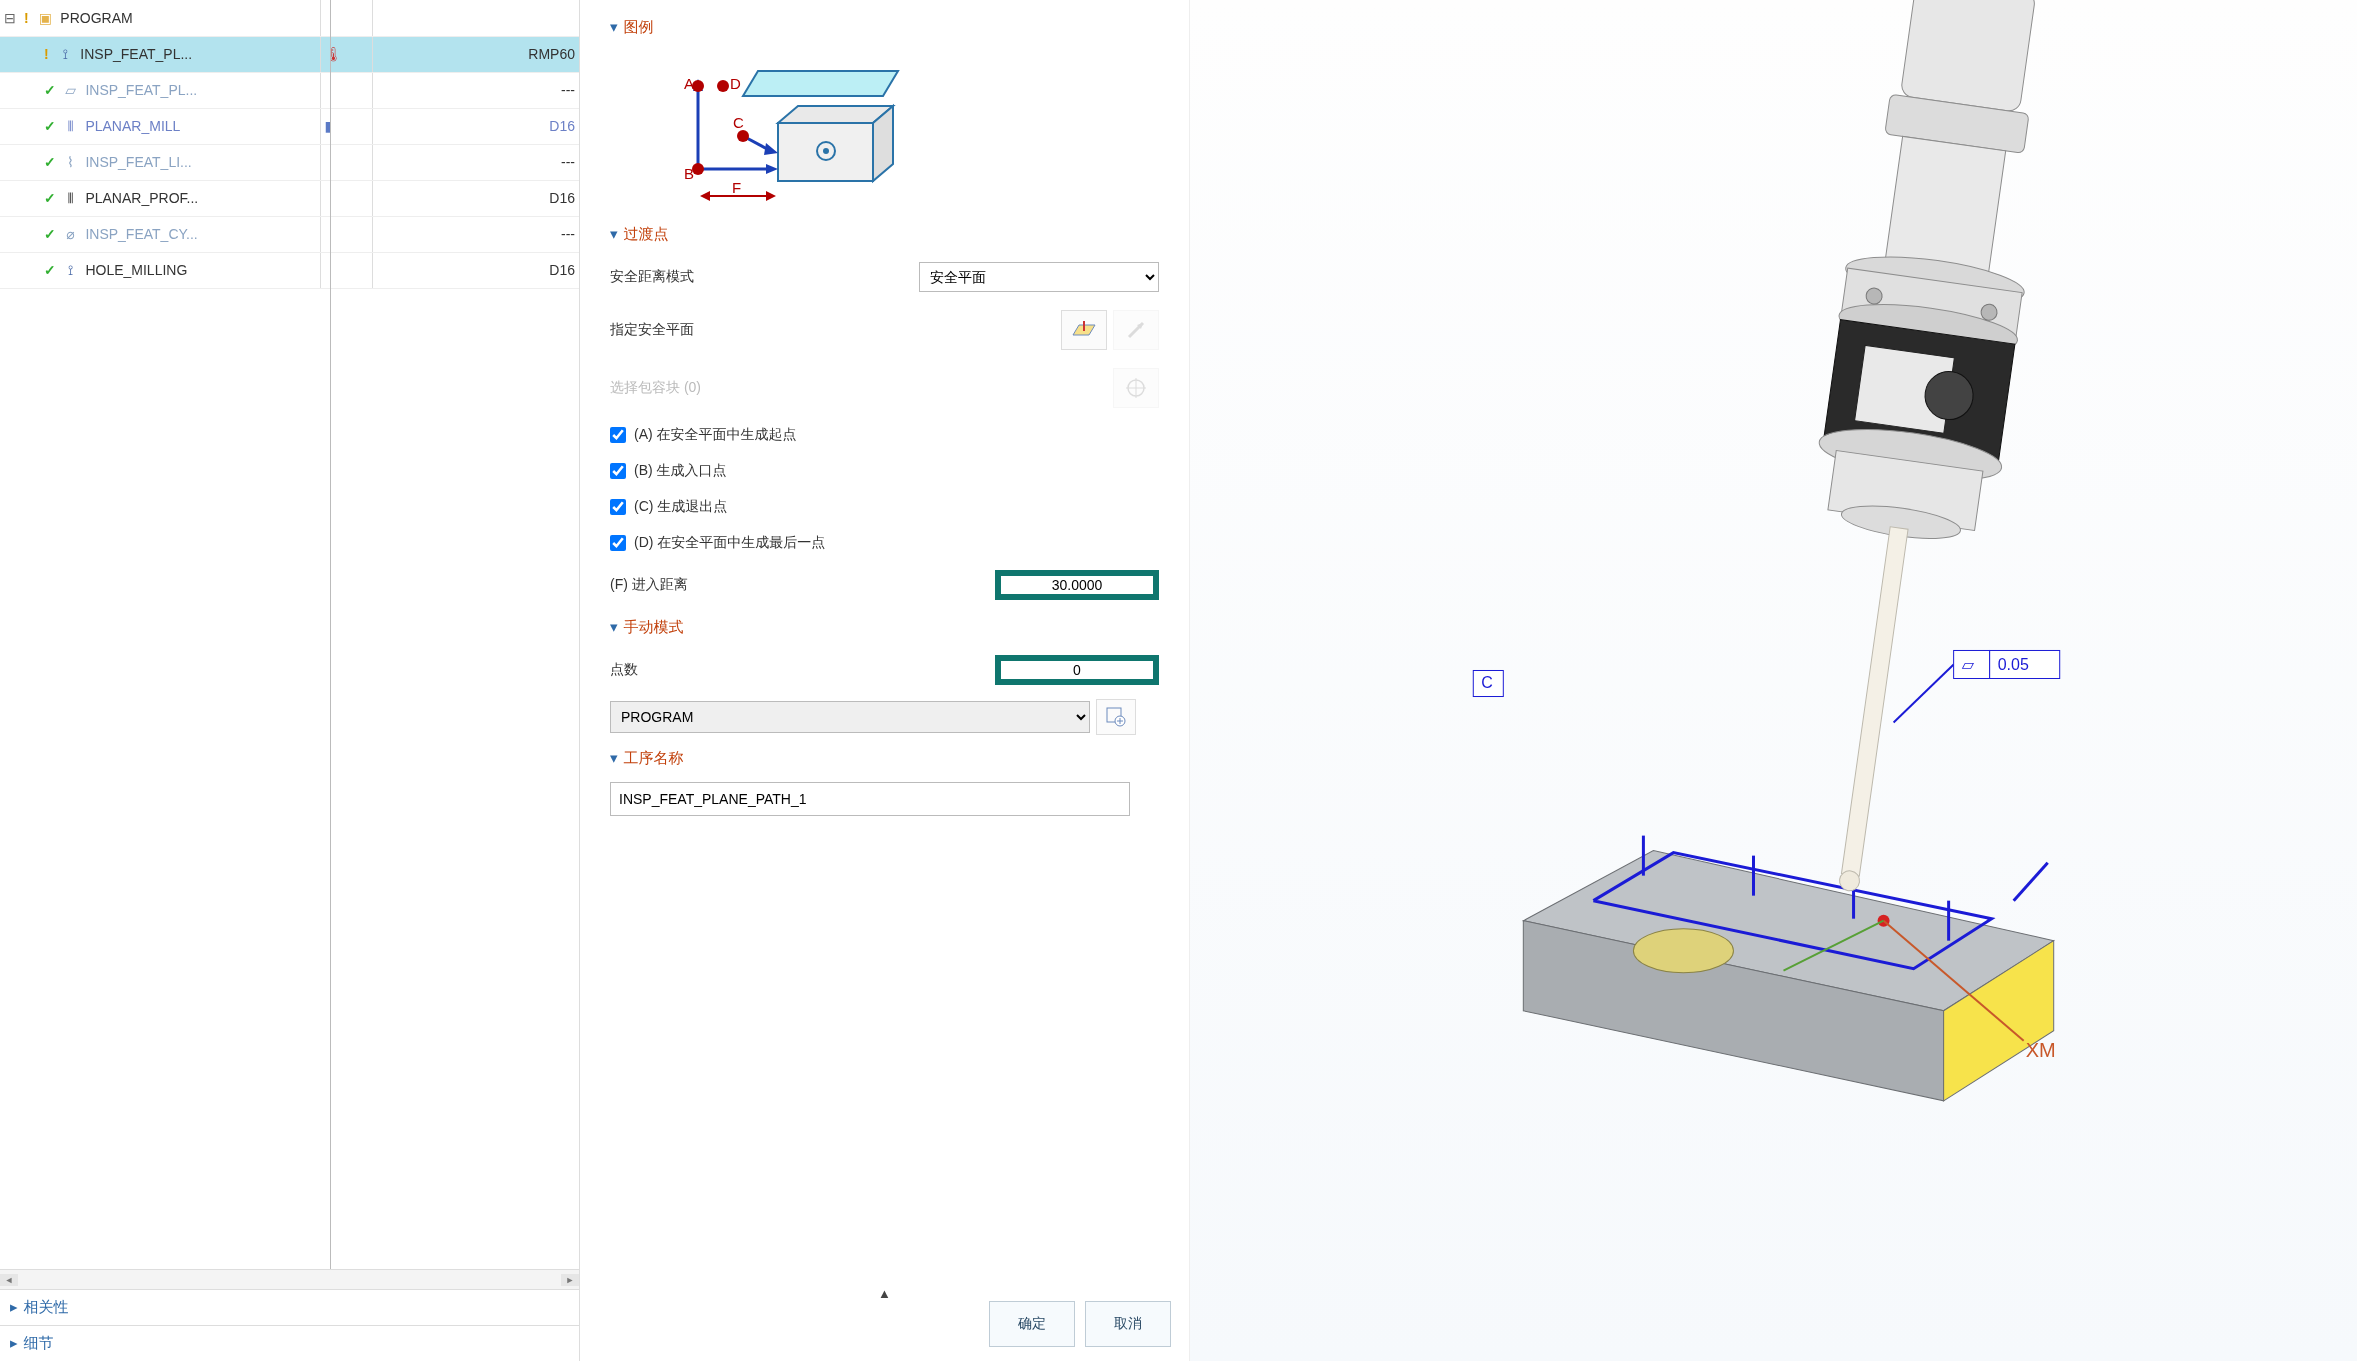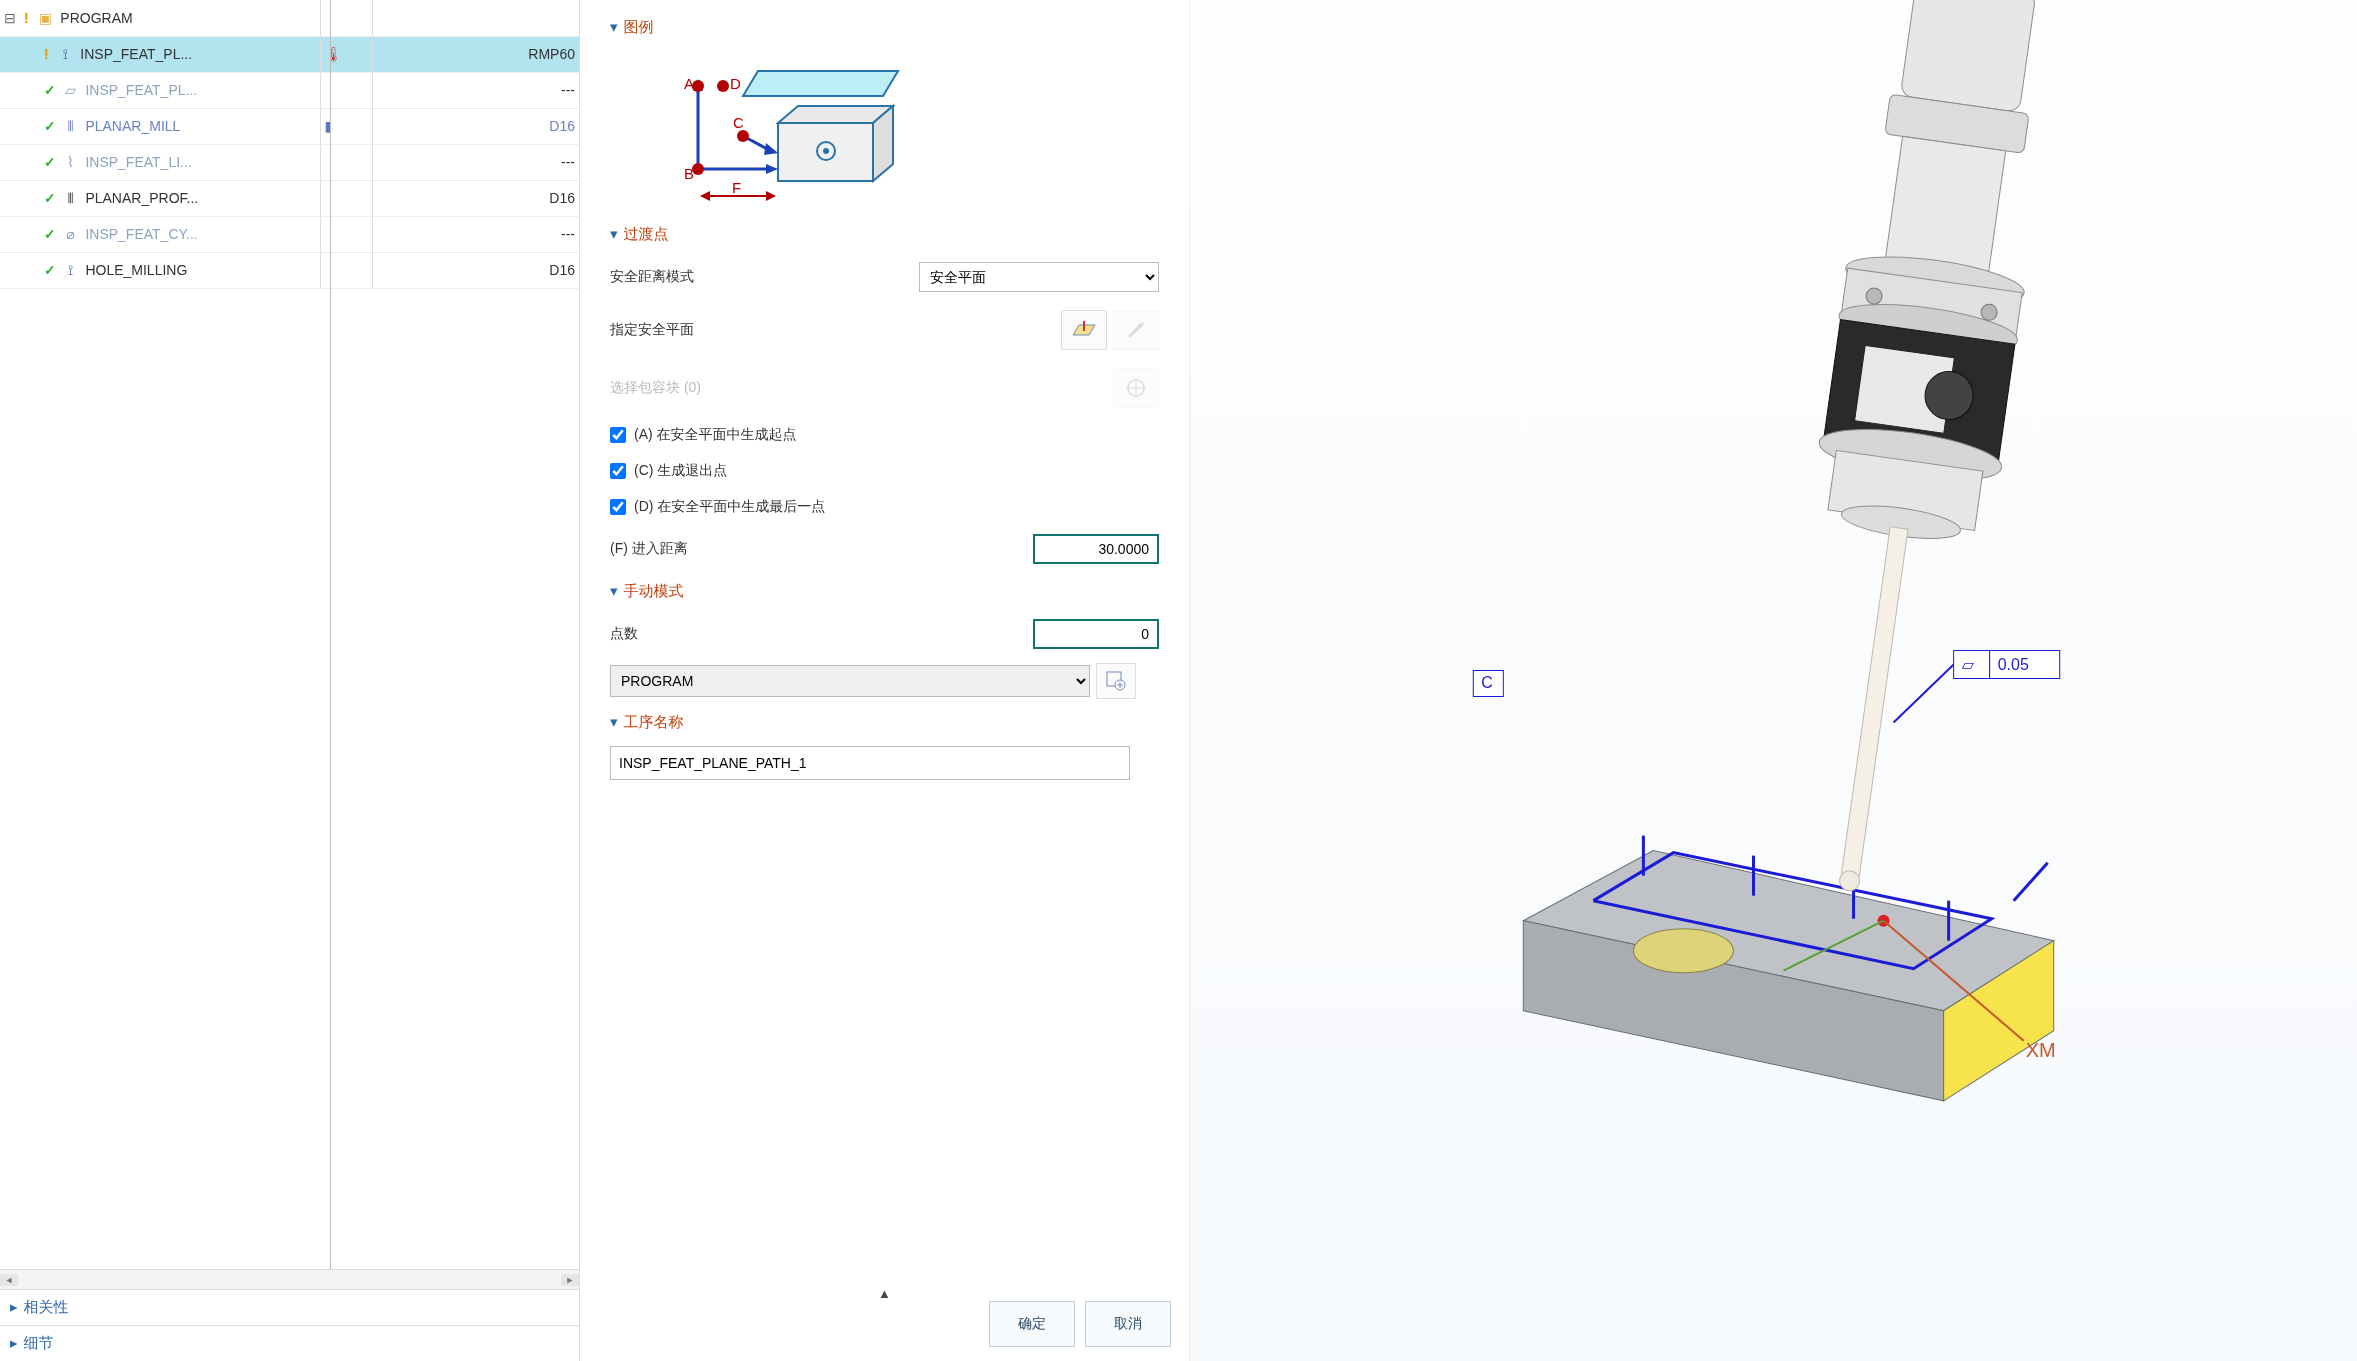--- a/index.html
+++ b/index.html
@@ -124,23 +124,23 @@
     border: 1px solid #ddd;
     background: #fbfbfb;
     display: flex; align-items: center; justify-content: center;
     font-size: 18px;
   }
   .icon-btn.disabled { opacity: .5; border-color: #eee; }
   .disabled-text { color: #bbb; }
   .chk-row { padding: 4px 0; font-size: 14px; display: flex; align-items: center; gap: 8px; }
   .chk-row input { width: 16px; height: 16px; }
   input.num {
-    width: 126px; height: 30px;
-    border: 2px solid #0f766e;
-    text-align: right;
+    width: 164px; height: 30px;
+    border: 6px solid #0f766e;
+    text-align: center;
     padding: 2px 8px;
     font-size: 14px;
   }
   select.full {
     width: 480px; height: 32px;
     border: 1px solid #bbb;
     padding: 3px 6px;
     font-size: 14px;
   }
   .combo-row { display: flex; align-items: center; gap: 6px; }
@@ -354,20 +354,24 @@
         </div>
       </div>
     </div>
 
     <div class="chk-row">
         <input type="checkbox" checked="" style="">
         <span>(A) 在安全平面中生成起点</span>
       </div>
     <div class="chk-row">
         <input type="checkbox" checked="" style="">
+        <span>(B) 生成入口点</span>
+      </div>
+    <div class="chk-row">
+        <input type="checkbox" checked="" style="">
         <span>(C) 生成退出点</span>
       </div>
     <div class="chk-row">
         <input type="checkbox" checked="" style="">
         <span>(D) 在安全平面中生成最后一点</span>
       </div>
 
     <div class="row">
       <span class="label">(F) 进入距离</span>
       <input class="num" value="30.0000" style="">

